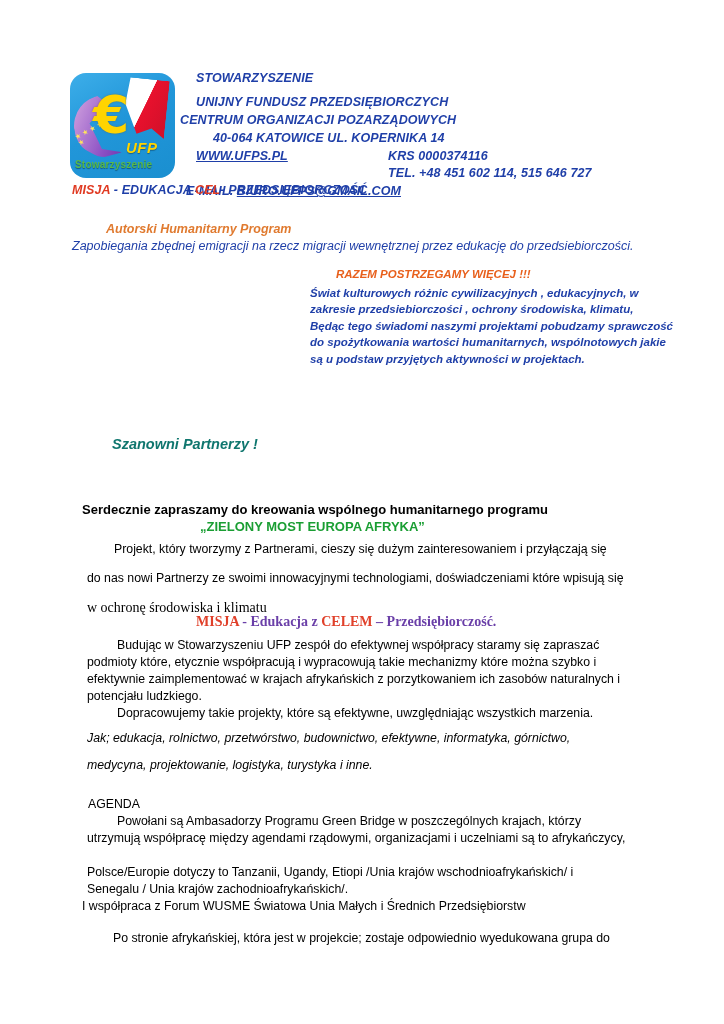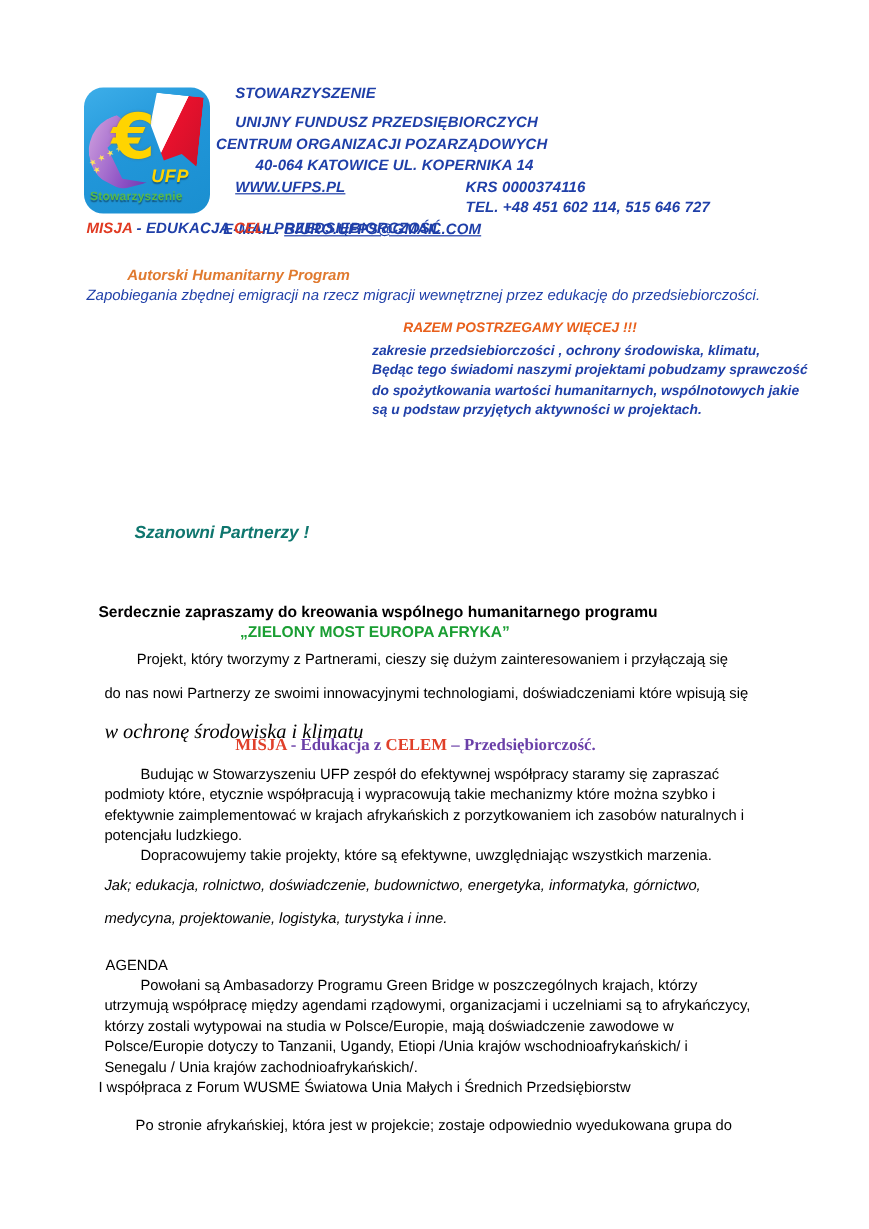--- a/index.html
+++ b/index.html
@@ -315,21 +315,21 @@
 
   
   .body-l {
     position: absolute;
     font-size: 12.3px;
     color: #000000;
     white-space: nowrap;
   }
   .b1 { left: 114px; top: 542px; }
   .b2 { left:  87px; top: 571px; }
-  .b3 { left:  87px; top: 600px; font-family: "Liberation Serif", serif; font-size: 17px; font-style: italic; }
+  .b3 { left:  87px; top: 600px; font-family: "Liberation Serif", serif; font-size: 14px; }
 
   .mission {
     position: absolute;
     left: 196px; top: 614px;
     font-family: "Liberation Serif", serif;
     font-size: 14px;
     font-weight: bold;
     white-space: nowrap;
     color: #6a3fa8;
   }
@@ -392,20 +392,21 @@
     <div class="hdr-line hdr-tel">TEL. +48 451 602 114,   515 646 727</div>
     <div class="hdr-line hdr-misja"><span>MISJA</span><span class="blue"> - EDUKACJA  </span><span>CEL</span><span class="blue">- PRZEDSIĘBIORCZOŚĆ</span></div>
   </div>
 
   <div class="prog-title">Autorski Humanitarny Program</div>
   <div class="prog-sub">Zapobiegania zbędnej emigracji na rzecz migracji wewnętrznej przez edukację do przedsiebiorczości.</div>
 
 
   <div class="side-head">RAZEM POSTRZEGAMY WIĘCEJ !!!</div>
   <div class="side-body">
+    <div>Świat kulturowych różnic cywilizacyjnych , edukacyjnych, w</div>
     <div>zakresie przedsiebiorczości , ochrony środowiska, klimatu,</div>
     <div>Będąc tego świadomi naszymi projektami pobudzamy   sprawczość</div>
     <div>do spożytkowania wartości humanitarnych,  wspólnotowych jakie</div>
     <div>są u podstaw przyjętych aktywności w projektach.</div>
   </div>
 
   <div class="greeting">Szanowni Partnerzy !</div>
 
   <div class="invite-1">Serdecznie zapraszamy do kreowania wspólnego humanitarnego programu</div>
   <div class="invite-2">„ZIELONY MOST EUROPA  AFRYKA”</div>
@@ -415,25 +416,24 @@
   <div class="body-l b3">w ochronę środowiska i klimatu</div>
 
   <div class="mission"><span class="red">MISJA</span><span> -   Edukacja z </span><span class="red">CELEM</span><span> – Przedsiębiorczość.</span></div>
 
   <div class="body-l b4">Budując w Stowarzyszeniu UFP zespół do efektywnej współpracy staramy  się zapraszać</div>
   <div class="body-l b5">podmioty które, etycznie współpracują i wypracowują  takie mechanizmy które można szybko i</div>
   <div class="body-l b6">efektywnie zaimplementować w krajach afrykańskich z porzytkowaniem  ich zasobów naturalnych i</div>
   <div class="body-l b7">potencjału ludzkiego.</div>
   <div class="body-l b8">Dopracowujemy  takie projekty,  które są efektywne, uwzględniając wszystkich marzenia.</div>
 
-  <div class="ital-l i1">Jak; edukacja, rolnictwo, doświadczenie, budownictwo, energetyka, informatyka, górnictwo,</div>
+  <div class="ital-l i1">Jak; edukacja, rolnictwo, przetwórstwo, budownictwo, efektywne, informatyka, górnictwo,</div>
   <div class="ital-l i2">medycyna, projektowanie, logistyka, turystyka i inne.</div>
 
   <div class="agenda-title">AGENDA</div>
   <div class="body-l a1">Powołani są Ambasadorzy Programu Green Bridge w poszczególnych krajach, którzy</div>
   <div class="body-l a2">utrzymują współpracę między agendami rządowymi, organizacjami i uczelniami są to afrykańczycy,</div>
-  <div class="body-l a3">którzy zostali wytypowai na studia w Polsce/Europie, mają doświadczenie zawodowe w</div>
   <div class="body-l a4">Polsce/Europie dotyczy to Tanzanii, Ugandy, Etiopi /Unia krajów wschodnioafrykańskich/ i</div>
   <div class="body-l a5">Senegalu / Unia krajów zachodnioafrykańskich/.</div>
   <div class="body-l a6"> I współpraca z Forum WUSME  Światowa Unia Małych i Średnich Przedsiębiorstw</div>
   <div class="body-l a7">Po stronie afrykańskiej, która jest w projekcie; zostaje odpowiednio wyedukowana grupa do</div>
 
 </div>
 
 </body></html>

